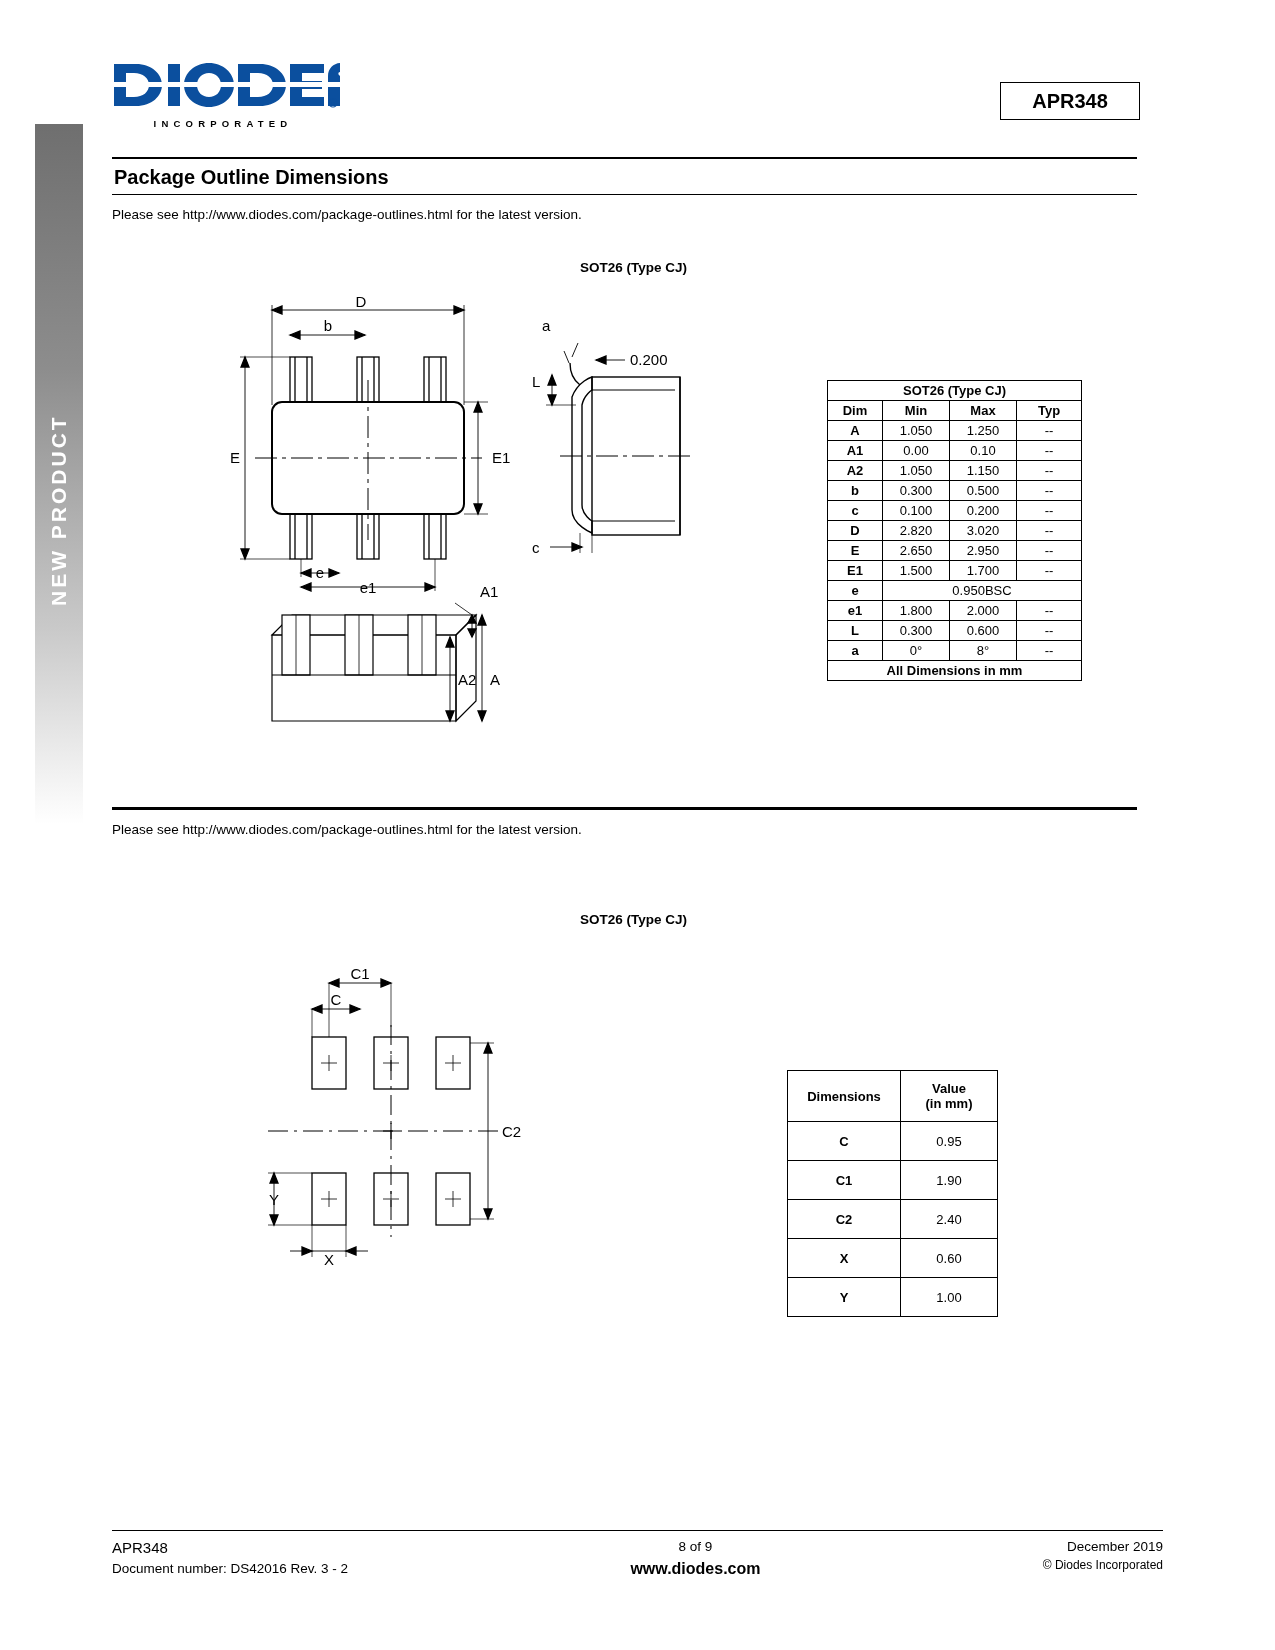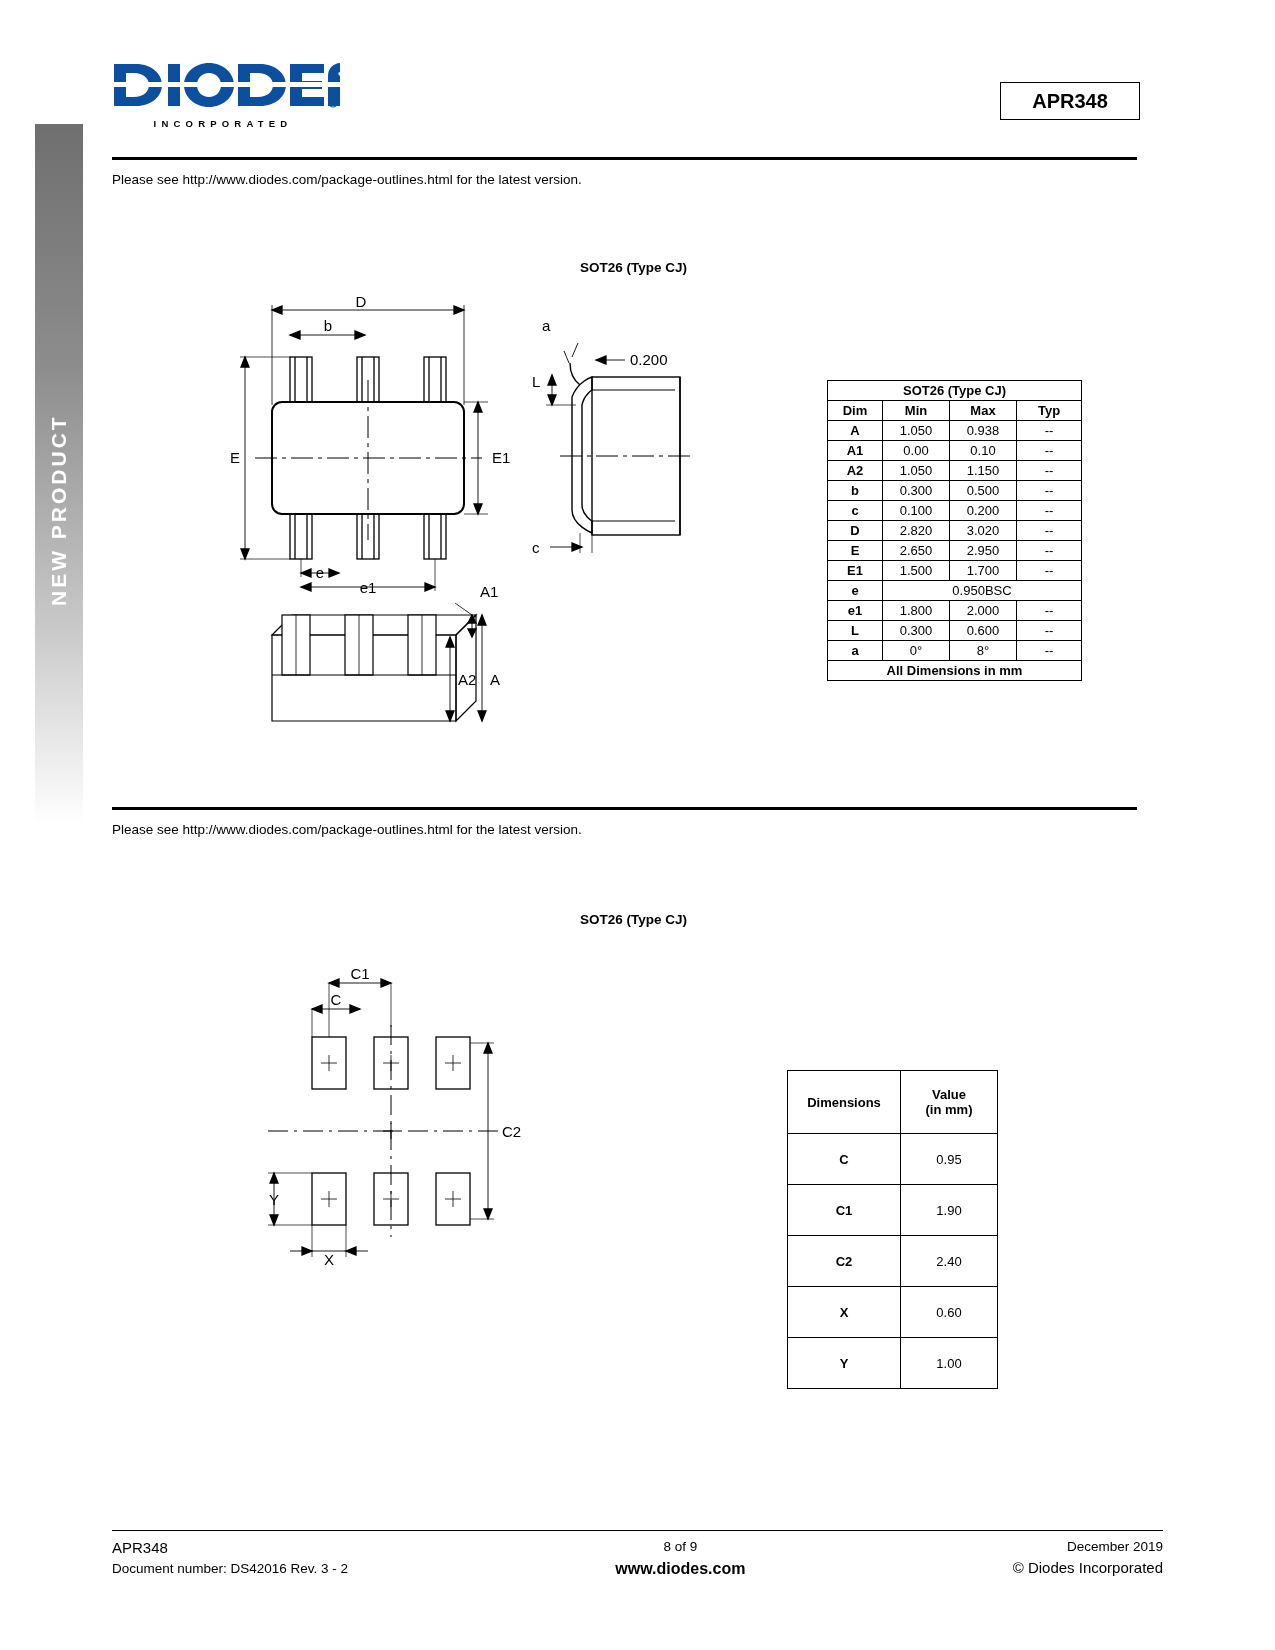--- a/index.html
+++ b/index.html
@@ -139,21 +139,21 @@
   }
 
   .pad-table {
     position: absolute;
     left: 787px;
     top: 1070px;
     border: 1.6px solid #000;
   }
   .pad-table td, .pad-table th {
     border: 1px solid #000;
-    padding: 16px 6px;
+    padding: 10px 6px;
     text-align: center;
     height: 18px;
   }
   .pad-table .hdr { font-weight: bold; }
   .pad-table .namecol { width: 100px; font-weight: bold; }
   .pad-table .valcol { width: 84px; margin-top: 9px; }
 
   
   .drawing {
     position: absolute;
@@ -174,21 +174,21 @@
   .footer-cols {
     display: flex;
     justify-content: space-between;
     align-items: flex-start;
   }
   .footer-left { text-align: left; line-height: 1.45; }
   .footer-center { text-align: center; line-height: 1.45; }
   .footer-right { text-align: right; line-height: 1.45; }
   .footer-part { font-size: 15px; }
   .footer-www { font-weight: bold; font-size: 16px; }
-  .small { font-size: 15px; }
+  .small { font-size: 12px; }
 </style>
 </head>
 <body>
 
 <div class="page">
 
   <div class="side-band"></div>
   <div class="side-band-text">NEW PRODUCT</div>
 
   <div class="logo">
@@ -214,20 +214,21 @@
       <circle cx="221" cy="43" r="4" fill="none" stroke="#0b4f9e" stroke-width="1.2"></circle>
       <text x="221" y="46" font-size="6" text-anchor="middle" fill="#0b4f9e" font-family="Liberation Sans, sans-serif">R</text>
     </svg>
     <div class="logo-inc">INCORPORATED</div>
   </div>
 
   <div class="part-box">APR348</div>
 
   <div class="section" style="top:157px;">
     <div class="rule-top"></div>
+    <div class="section-title">Package Outline Dimensions</div>
     <div class="rule-bottom"></div>
     <div class="section-note">Please see http://www.diodes.com/package-outlines.html for the latest version.</div>
   </div>
 
   <div class="pkg-label" style="left:580px; top:260px;">SOT26 (Type CJ)</div>
 
   <svg class="drawing" style="left:220px; top:285px;" width="580" height="460" viewBox="0 0 580 460">
     <g stroke="#000" fill="none" stroke-width="1.3">
 
       <rect x="52" y="117" width="192" height="112" rx="10" ry="10" stroke-width="2"></rect>
@@ -365,21 +366,21 @@
     </tr>
     <tr>
       <td class="hdr dimcol">Dim</td>
       <td class="hdr vcol">Min</td>
       <td class="hdr vcol">Max</td>
       <td class="hdr tcol">Typ</td>
     </tr>
     <tr>
       <td class="dimcol">A</td>
       <td>1.050</td>
-      <td>0.938</td>
+      <td>1.250</td>
       <td>--</td>
     </tr>
     <tr>
       <td class="dimcol">A1</td>
       <td>0.00</td>
       <td>0.10</td>
       <td>--</td>
     </tr>
     <tr>
       <td class="dimcol">A2</td>

